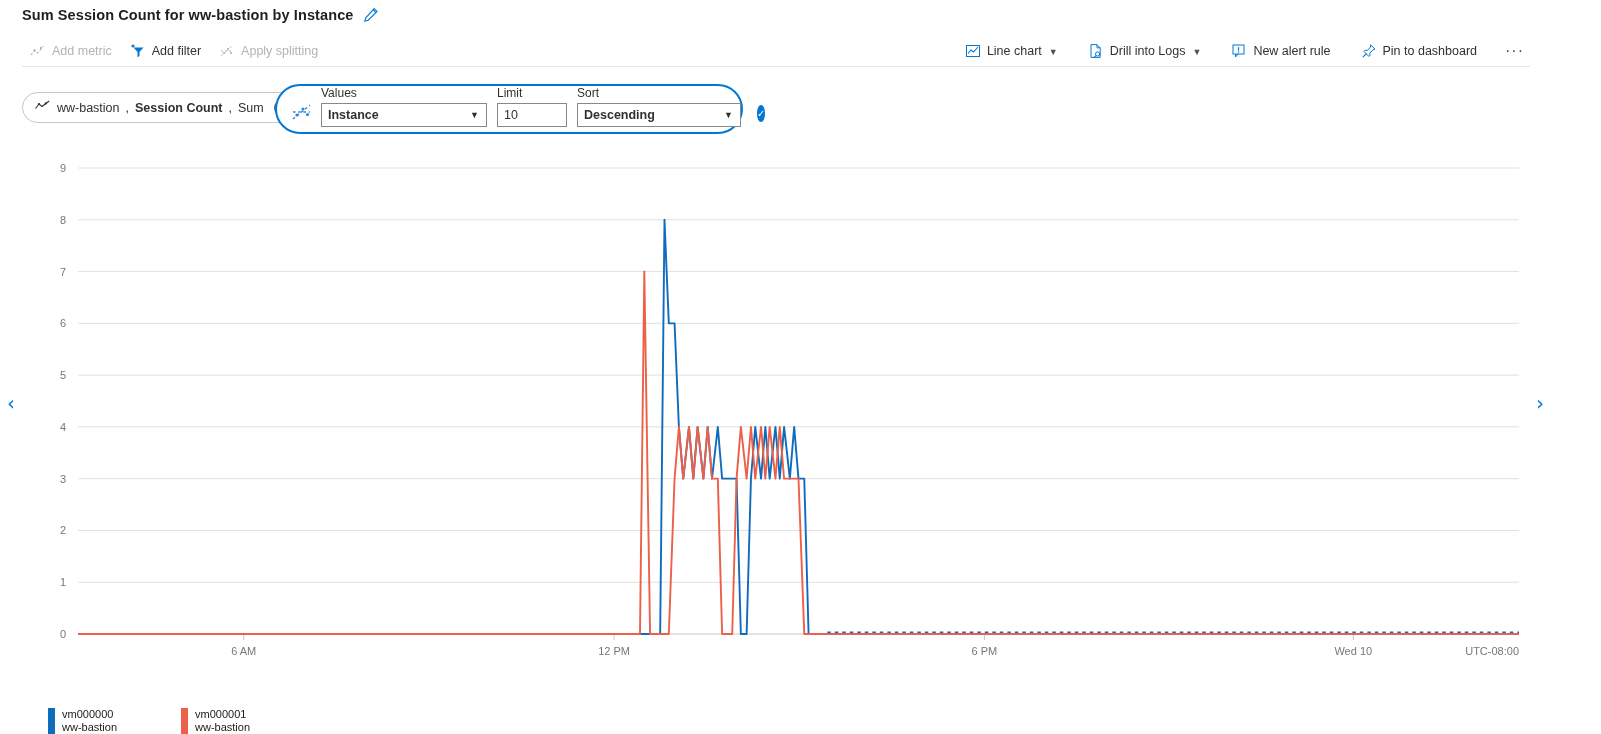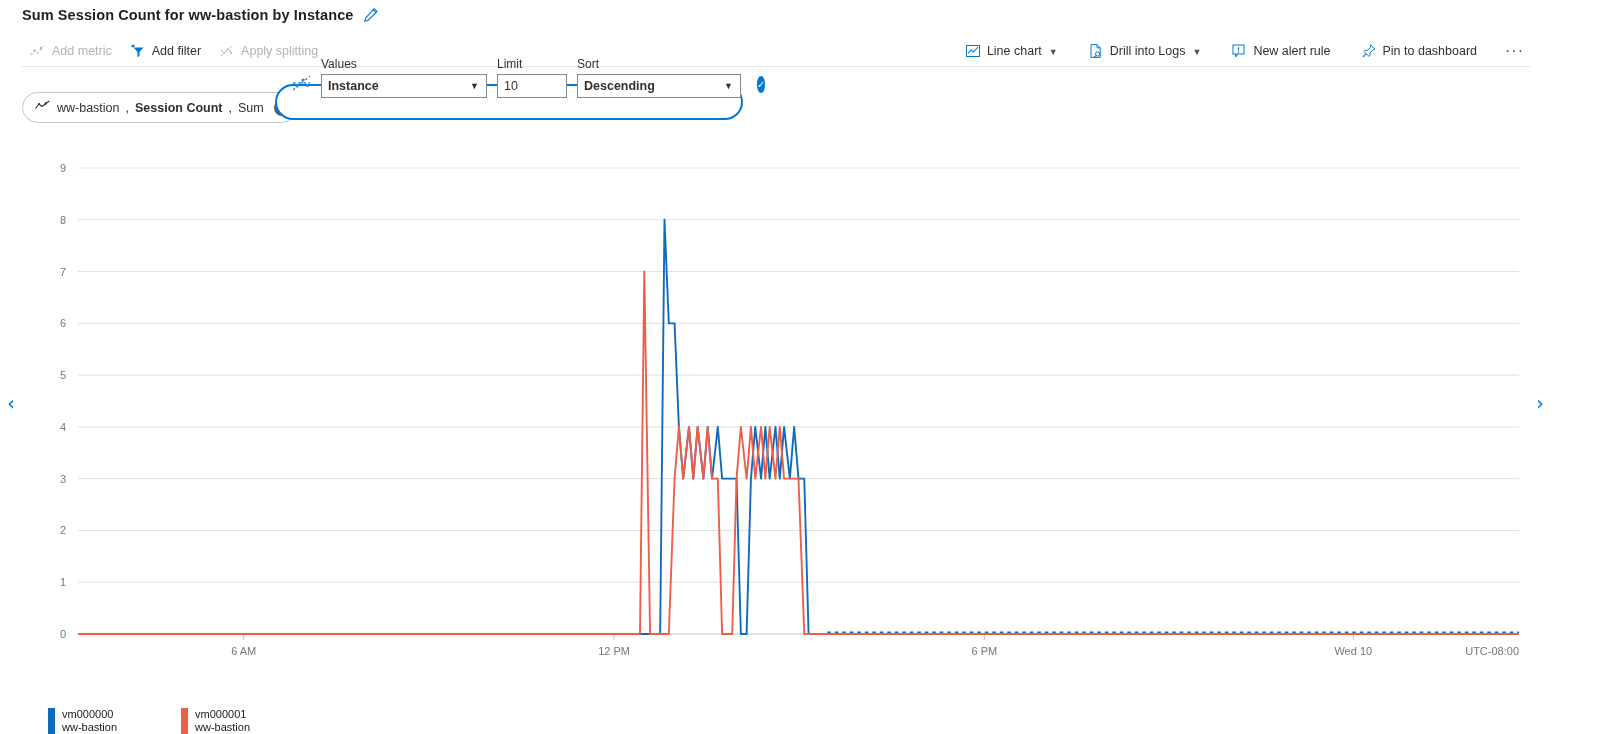--- a/index.html
+++ b/index.html
@@ -55,24 +55,24 @@
   .chip-x {
     width: 16px; height: 16px; border-radius: 50%;
     background: #605e5c; color: #fff; font-size: 10px;
     display: inline-flex; align-items: center; justify-content: center;
     margin-left: 4px; cursor: pointer; line-height: 1;
   }
 
   
   .split-panel {
     position: absolute; left: 275px; top: 84px;
-    width: 468px; height: 36px;
+    width: 468px; height: 50px;
     border: 2px solid #0078d4; border-radius: 26px;
     background: #fff;
-    display: flex; align-items: flex-end; padding: 0 10px 20px 10px;
+    display: flex; align-items: flex-end; padding: 0 10px 5px 10px;
   }
   .split-icon { width: 22px; height: 22px; margin: 0 8px 4px 4px; flex: 0 0 22px; position: relative; }
   .fieldgrp { display: flex; flex-direction: column; margin-right: 10px; }
   .fieldgrp label { font-size: 12px; color: #323130; margin-bottom: 3px; line-height: 14px; }
   .ddl {
     height: 24px; border: 1px solid #8a8886; background: #fff;
     font-size: 12.5px; color: #323130; padding: 0 6px;
     display: flex; align-items: center; position: relative; cursor: pointer; font-weight: bold;
   }
   .ddl .cv { position: absolute; right: 7px; font-size: 9px; color: #323130; }

